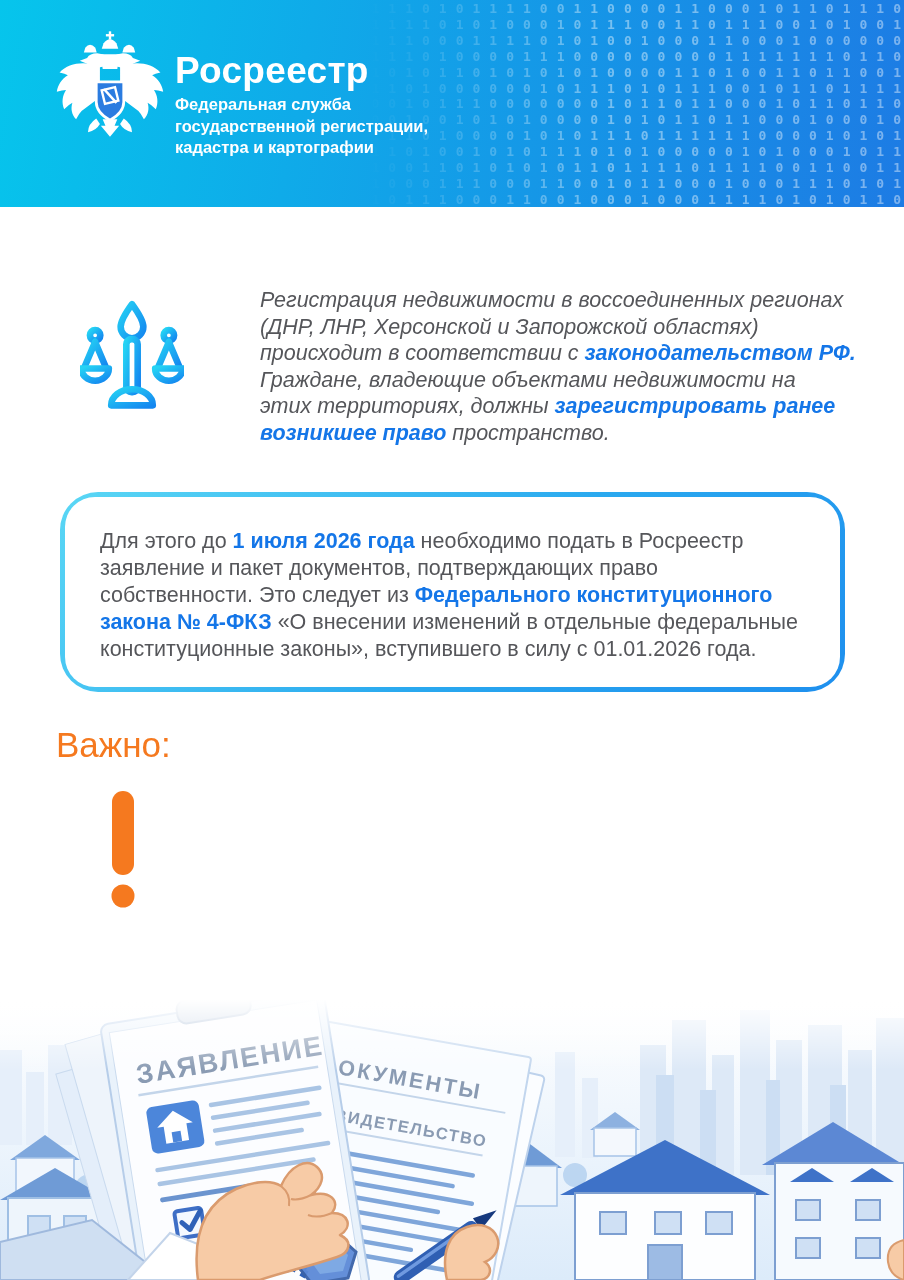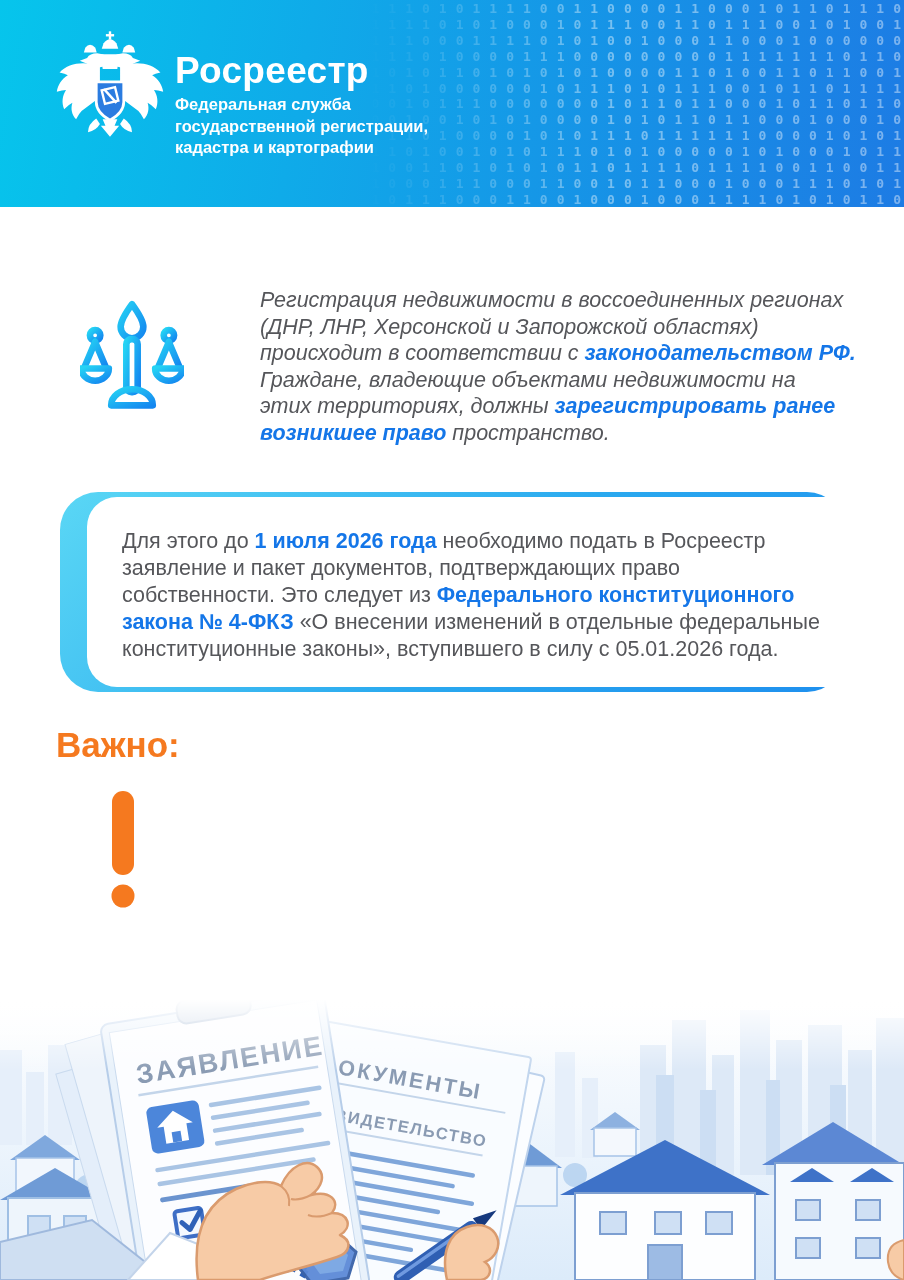--- a/index.html
+++ b/index.html
@@ -30,25 +30,25 @@
   .hl{color:var(--accent-blue);font-weight:bold;}
 
   
   .scales{position:absolute;left:80px;top:292px;width:104px;height:134px;}
   .intro-text{position:absolute;left:260px;top:287px;width:625px;font-style:italic;}
 
   
   .callout{position:absolute;left:60px;top:492px;width:785px;height:200px;border-radius:38px;
            background:linear-gradient(135deg,#5ad7f5 0%,#2aa9ef 55%,#1e8fee 100%);
            padding:5px;}
-  .callout-inner{width:100%;height:100%;background:#ffffff;border-radius:30px;position:relative;margin-left:22px;}
+  .callout-inner{width:100%;height:100%;background:#ffffff;border-radius:30px;position:relative;}
   .callout-text{position:absolute;left:35px;top:31px;width:730px;line-height:27px;}
 
   
-  .important{position:absolute;left:56px;top:725px;font-size:35px;font-weight:bold;color:var(--accent-orange);}
+  .important{position:absolute;left:56px;top:725px;font-size:35px;font-weight:normal;color:var(--accent-orange);}
   .excl{position:absolute;left:101px;top:789px;width:44px;height:122px;}
   .warn-text{position:absolute;left:185px;top:791px;width:660px;}
 
   
   .illustration{position:absolute;left:0;top:990px;width:904px;height:290px;}
   .illustration svg{display:block;}
   .illu-fade{position:absolute;left:0;top:0;width:904px;height:80px;
              background:linear-gradient(to bottom,#ffffff 12%,rgba(255,255,255,0));}
   .doc-title{font-family:"Liberation Sans","DejaVu Sans",sans-serif;font-weight:bold;fill:#8a9bb3;}
 </style>
@@ -130,21 +130,21 @@
 Граждане, владеющие объектами недвижимости на
 этих территориях, должны </span><span class="hl">зарегистрировать ранее
 возникшее право</span><span> пространство.</span></p>
 
   <section class="callout">
     <div class="callout-inner">
       <p class="para callout-text"><span>Для этого до </span><span class="hl">1 июля 2026 года</span><span> необходимо подать в Росреестр
 заявление и пакет документов, подтверждающих право
 собственности. Это следует из </span><span class="hl">Федерального конституционного
 закона № 4-ФКЗ</span><span> «О внесении изменений в отдельные федеральные
-конституционные законы», вступившего в силу с 05.01.2026 года.</span></p>
+конституционные законы», вступившего в силу с 01.01.2026 года.</span></p>
     </div>
   </section>
 
   <h2 class="important">Важно:</h2>
 
   <svg class="excl" viewBox="0 0 44 122" aria-hidden="true">
     <rect x="11" y="2" width="22" height="84" rx="11" fill="#f5791f"></rect>
     <circle cx="22" cy="107" r="11.5" fill="#f5791f"></circle>
   </svg>
 

